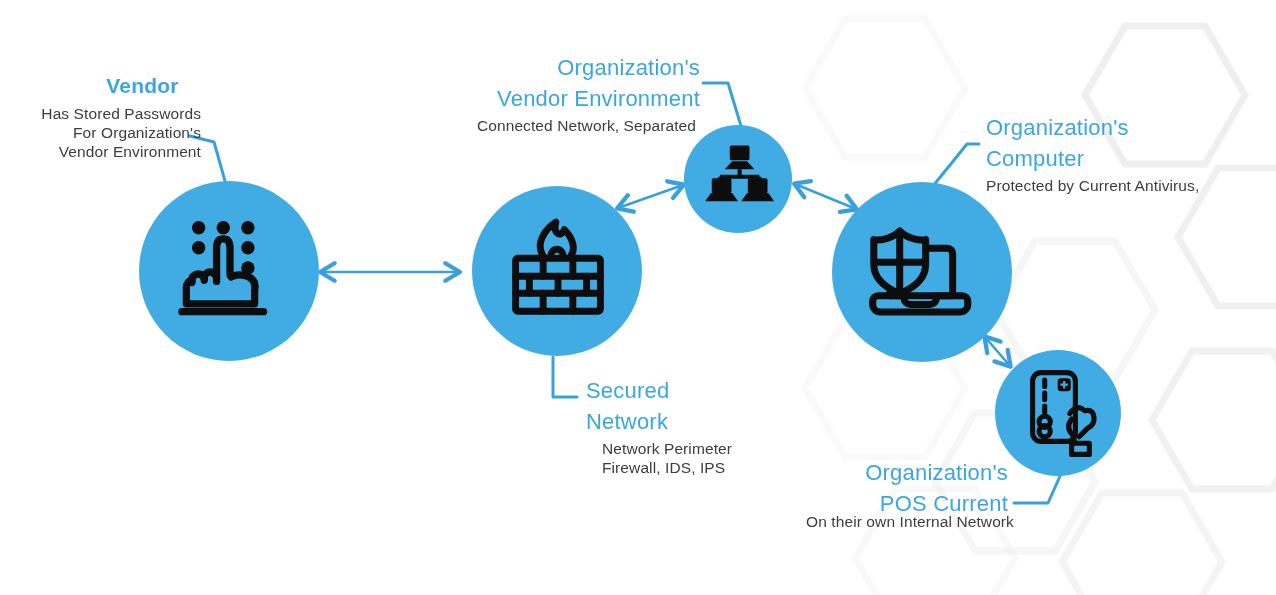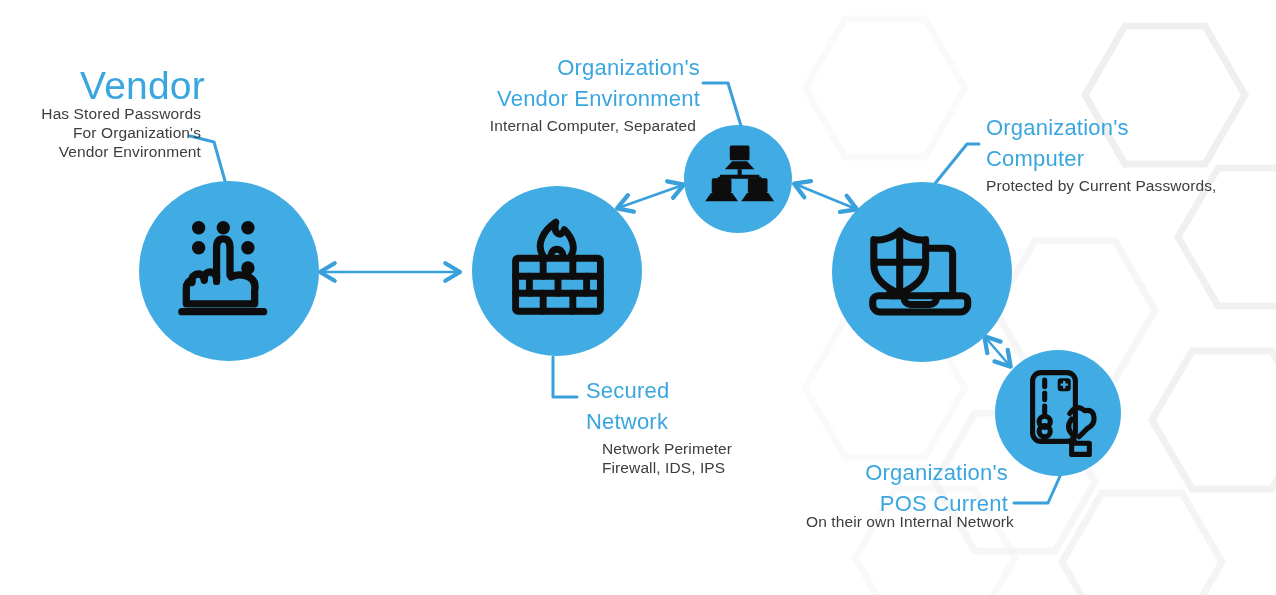--- a/index.html
+++ b/index.html
@@ -2,21 +2,21 @@
 <html><head>
 <meta charset="utf-8">
 <style>
   html,body{margin:0;padding:0;background:#ffffff;}
   body{width:1276px;height:595px;position:relative;overflow:hidden;
        font-family:"Liberation Sans",sans-serif;}
   .stage{position:absolute;inset:0;width:1276px;height:595px;}
   svg.canvas{position:absolute;left:0;top:0;}
   .label{position:absolute;z-index:3;}
   .title{color:#3aa6e0;font-size:22px;line-height:31px;font-weight:500;letter-spacing:.2px;}
-  .title.big{font-size:39px;}
+  .title.big{font-size:21px;font-weight:bold;}
   .desc{color:#3d3d3d;font-size:15.5px;line-height:19px;font-weight:400;letter-spacing:.1px;}
   .alr{text-align:right;}
   .alc{text-align:center;}
   .all{text-align:left;}
 </style>
 </head>
 <body>
 
 <div class="stage">
 
@@ -139,40 +139,40 @@
   <div>For Organization's</div>
   <div>Vendor Environment</div>
 </div>
 
 <div class="label title alr" style="left:400px;top:52px;width:300px;">
   <div>Organization's</div>
   <div>Vendor Environment</div>
 </div>
 
 <div class="label desc alr" style="left:400px;top:116px;width:296px;">
-  <div>Internal Computer, Separated</div>
+  <div>Connected Network, Separated</div>
 </div>
 
 <div class="label title all" style="left:586px;top:375px;width:220px;">
   <div>Secured</div>
   <div>Network</div>
 </div>
 
 <div class="label desc all" style="left:602px;top:439px;width:220px;">
   <div>Network Perimeter</div>
   <div>Firewall, IDS, IPS</div>
 </div>
 
 <div class="label title all" style="left:986px;top:112px;width:280px;">
   <div>Organization's</div>
   <div>Computer</div>
 </div>
 
 <div class="label desc all" style="left:986px;top:176px;width:280px;">
-  <div>Protected by Current Passwords,</div>
+  <div>Protected by Current Antivirus,</div>
 </div>
 
 <div class="label title alr" style="left:760px;top:457px;width:248px;">
   <div>Organization's</div>
   <div>POS Current</div>
 </div>
 
 <div class="label desc alc" style="left:775px;top:512px;width:270px;">
   <div>On their own Internal Network</div>
 </div>

